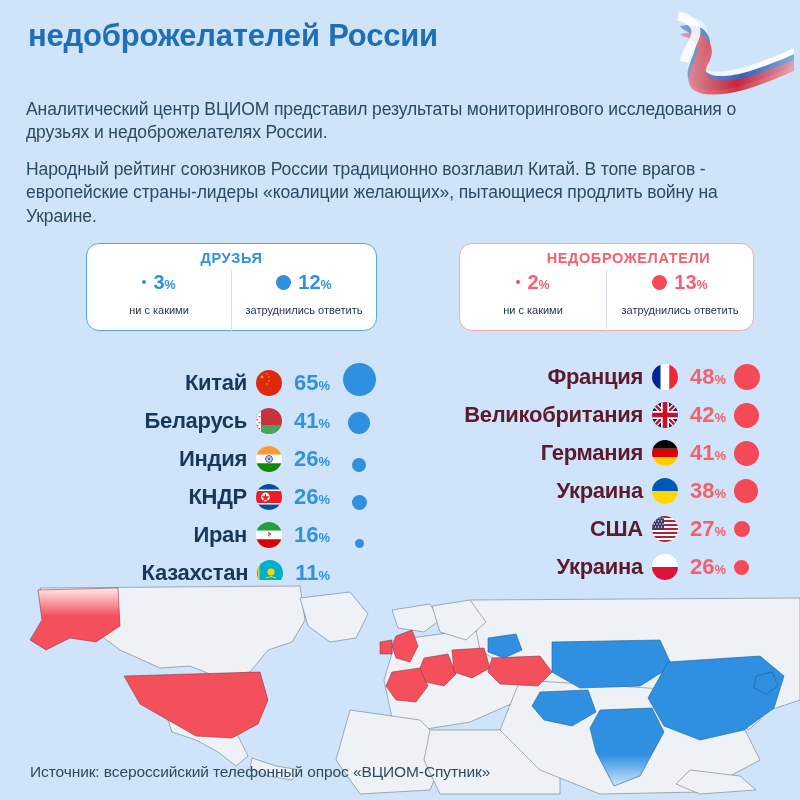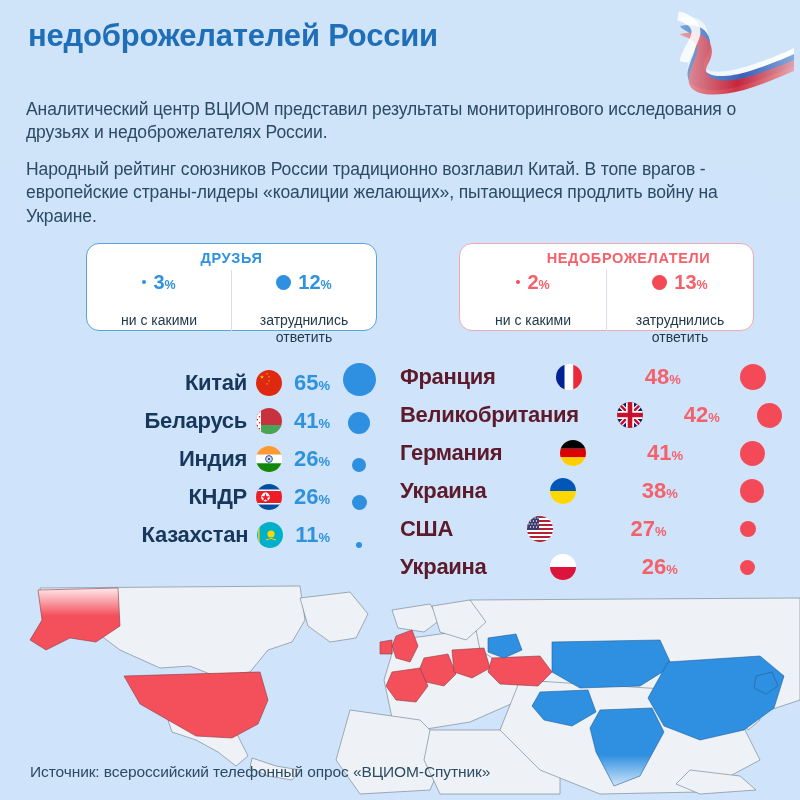--- a/index.html
+++ b/index.html
@@ -55,31 +55,31 @@
   .dot{ border-radius:50%; display:inline-block; }
   .friends .dot{ background:#2f8fe0; }
   .foes .dot{ background:#f44a57; }
   .dot-sm{ width:4px; height:4px; }
   .dot-lg{ width:15px; height:15px; }
   .lc-val{ font-size:20px; font-weight:bold; }
   .friends .lc-val{ color:#2f92dd; }
   .foes .lc-val{ color:#f4616b; }
   .lc-val .pc{ font-size:12.5px; font-weight:bold; }
   .lc-label{
-    margin-top:18px; font-size:14px; color:#22384b; line-height:1.18; font-weight:500;
+    margin-top:10px; font-size:11px; color:#22384b; line-height:1.18; font-weight:500;
   }
 
   
   .list{ position:absolute; top:358px; }
   .list.friends-list{ left:0px; width:400px; }
   .list.foes-list{ left:400px; width:400px; }
 
   .row{ height:38px; display:flex; align-items:center; }
   .friends-list .row{ justify-content:flex-end; padding-right:12px;align-items:flex-end; }
-  .foes-list .row{ justify-content:space-between; padding-right:20px;gap:29px; }
+  .foes-list .row{ justify-content:flex-end; padding-right:26px; }
 
   .cname{ font-size:22px; font-weight:bold; letter-spacing:-0.3px; white-space:nowrap; }
   .friends-list .cname{ color:#17375c; }
   .foes-list .cname{ color:#5c1a2b; }
 
   .flag{
     width:26px; height:26px; border-radius:50%; margin-left:9px;
     overflow:hidden; flex:none; position:relative;
     box-shadow:0 0 0 1px rgba(255,255,255,.65) inset;
   }
@@ -258,20 +258,38 @@
      <circle cx="9.5" cy="13" r="4.4" fill="#ffffff"></circle>
      <polygon fill="#ed1c27" points="9.5,9.3 10.6,12.3 13.8,12.3 11.2,14.2 12.2,17.2 9.5,15.4 6.8,17.2 7.8,14.2 5.2,12.3 8.4,12.3"></polygon>
           </svg>
         </span>
         <span class="pct">26<span class="pc">%</span></span>
         <span class="bubwrap">
           <span class="bub" style="width: 15px; height: 15px;"></span>
         </span>
       </div>
       <div class="row">
+        <span class="cname">Иран</span>
+        <span class="flag">
+          <svg viewBox="0 0 26 26">
+            <rect width="26" height="8.7" fill="#239f40"></rect>
+     <rect y="8.7" width="26" height="8.6" fill="#ffffff"></rect>
+     <rect y="17.3" width="26" height="8.7" fill="#da0000"></rect>
+     <g fill="#da0000">
+              <path d="M13 10.2c.9.6 1.1 1.6.6 2.5.6-.3 1.1-.1 1.4.5.2-1.2-.4-2.3-1.4-2.7.3.5.2 1-.1 1.3-.2-.6-.2-1.1-.5-1.6z"></path>
+     <rect x="12.5" y="10.1" width="1" height="4.4"></rect>
+            </g>
+          </svg>
+        </span>
+        <span class="pct">16<span class="pc">%</span></span>
+        <span class="bubwrap">
+          <span class="bub" style="width: 9px; height: 9px;"></span>
+        </span>
+      </div>
+      <div class="row">
         <span class="cname">Казахстан</span>
         <span class="flag">
           <svg viewBox="0 0 26 26">
             <rect width="26" height="26" fill="#00afca"></rect>
      <circle cx="14" cy="12" r="3.6" fill="#ffd700"></circle>
      <path d="M9 18 q5 -3 10 0" fill="none" stroke="#ffd700" stroke-width="1"></path>
      <rect x="1" y="3" width="1.6" height="20" fill="#ffd700" opacity=".85"></rect>
           </svg>
         </span>
         <span class="pct">11<span class="pc">%</span></span>

